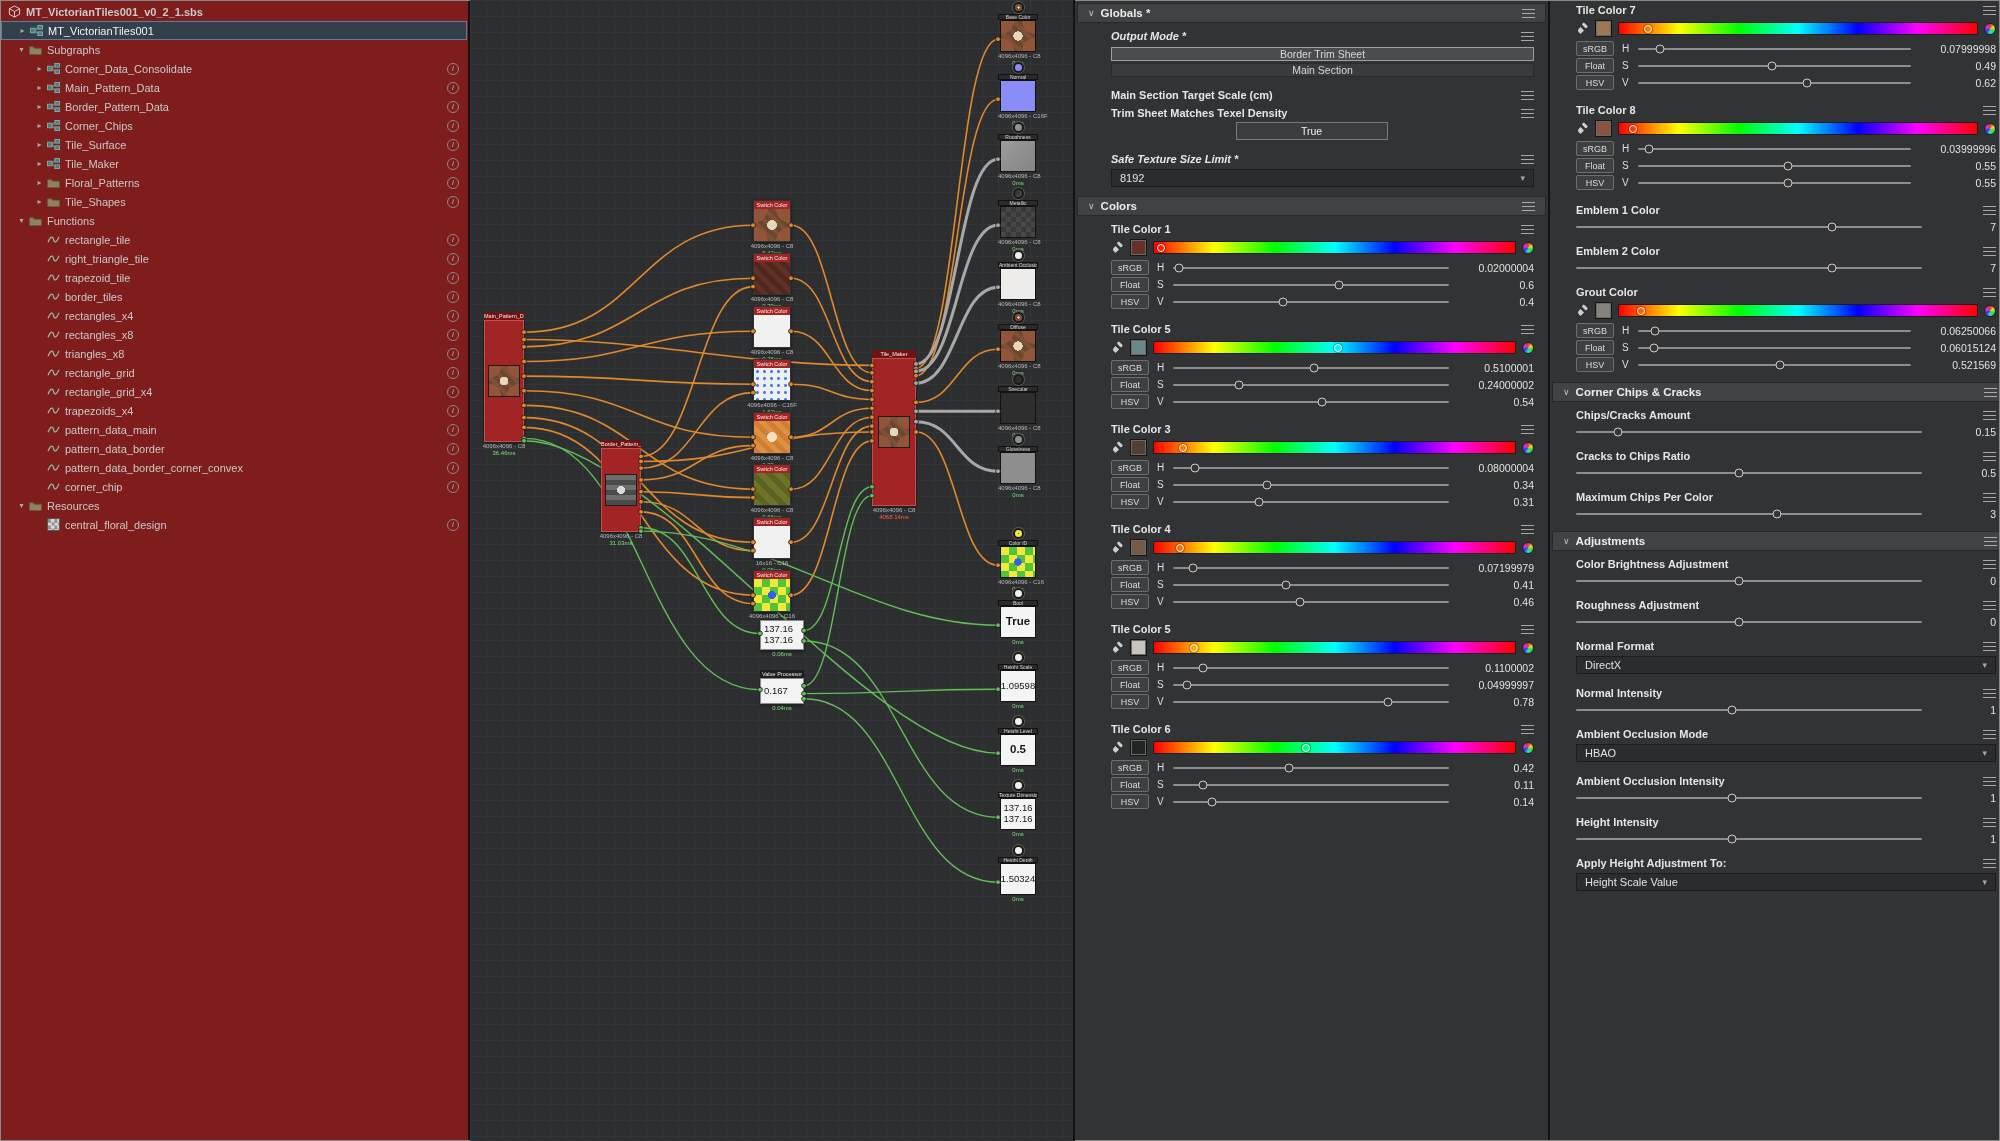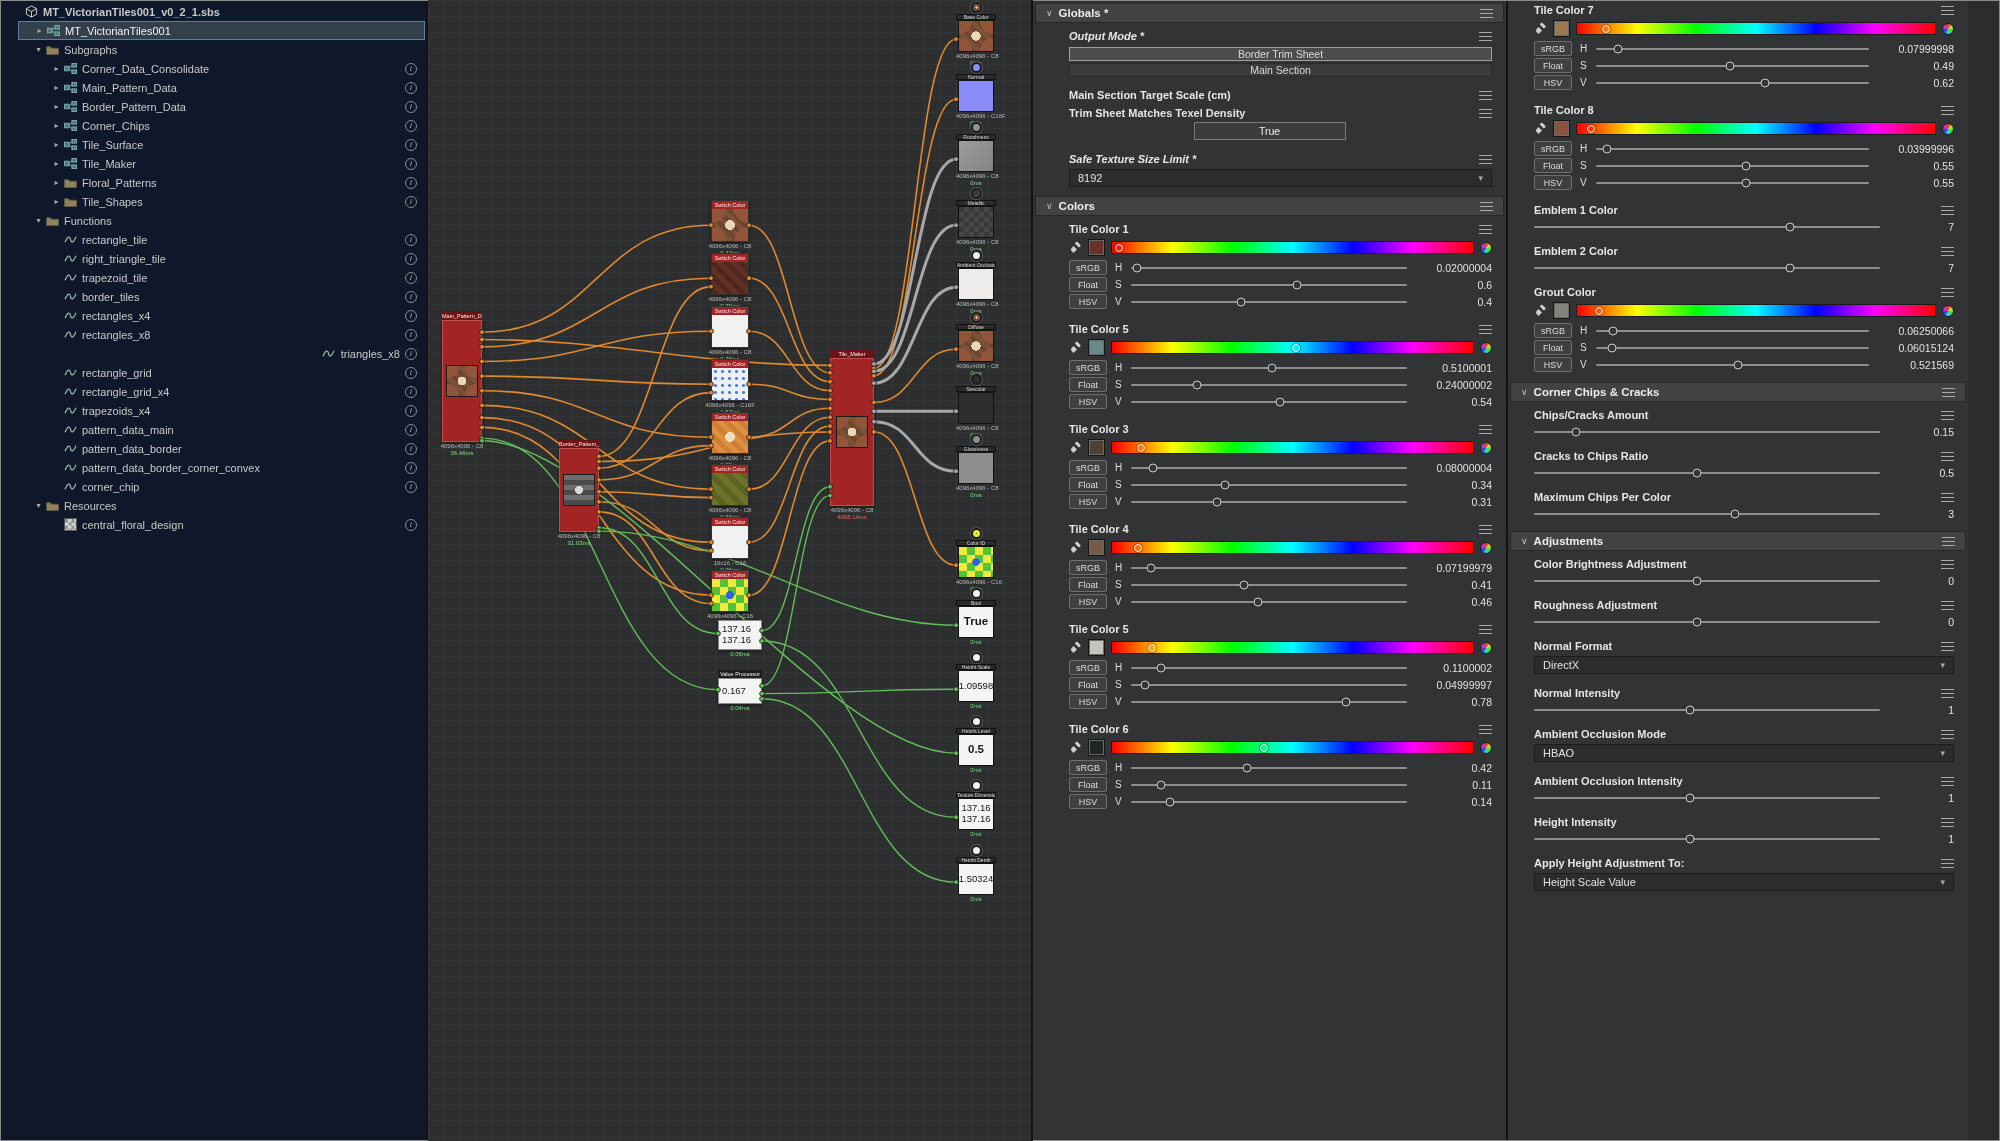--- a/index.html
+++ b/index.html
@@ -1,21 +1,21 @@
 <!DOCTYPE html>
 <html><head>
 <meta charset="utf-8">
 <style>
   * { margin:0; padding:0; box-sizing:border-box; }
   html,body { width:2000px; height:1141px; background:#1e1e1e; overflow:hidden;
     font-family:"Liberation Sans","DejaVu Sans",sans-serif; font-size:11px; color:#d6d6d6; }
   .window { display:flex; width:2000px; height:1141px; outline:1px solid #8a8a8a; outline-offset:-1px; background:#2b2c2e; }
 
   
-  .explorer { width:428px; height:100%; background:#0f172a; border-right:2px solid #121212; padding-top:2px; overflow:hidden; flex:none;padding-left:17px; }
+  .explorer { width:470px; height:100%; background:#7f1d1d; border-right:2px solid #121212; padding-top:2px; overflow:hidden; flex:none; }
   .tree-row { display:flex; align-items:center; height:19px; position:relative; padding-right:26px; white-space:nowrap; }
   .tree-row.root-row { padding-left:6px; font-weight:bold; color:#e8e8e8; }
   .tree-row.selected { background:#33404c; border:1px solid #5d7d9d; margin:0 1px; padding-left:15px; color:#fff; }
   .chev { width:11px; font-size:8px; color:#a8a8a8; text-align:center; flex:none; }
   .ticon { width:16px; display:inline-flex; align-items:center; justify-content:center; flex:none; }
   .tlabel { margin-left:4px; color:#c9c9c9; overflow:hidden; text-overflow:ellipsis; }
   .selected .tlabel { color:#eef2f6; }
   .info-badge { position:absolute; right:9px; top:50%; transform:translateY(-50%); width:12px; height:12px;
     border-radius:50%; border:1px solid #8a8a8a; color:#b5b5b5; font-size:8px; line-height:10px; text-align:center; font-style:italic; }
   .res-thumb { width:13px; height:13px; display:inline-block; border:1px solid #555;
@@ -334,21 +334,21 @@
         <div class="tree-row" style="padding-left: 34px;">
           <span class="chev"></span>
           <span class="ticon">
             <svg viewBox="0 0 14 12" width="13" height="11">
               <path d="M1 9 C4 2 6 2 7 6 C8 10 10 10 13 3" stroke="#9ab7a6" fill="none" stroke-width="1.3"></path>
             </svg>
           </span>
           <span class="tlabel">rectangles_x8</span>
           <span class="info-badge">i</span>
         </div>
-        <div class="tree-row" style="padding-left: 34px; justify-content: flex-end;">
+        <div class="tree-row" style="padding-left: 34px;">
           <span class="chev"></span>
           <span class="ticon">
             <svg viewBox="0 0 14 12" width="13" height="11">
               <path d="M1 9 C4 2 6 2 7 6 C8 10 10 10 13 3" stroke="#9ab7a6" fill="none" stroke-width="1.3"></path>
             </svg>
           </span>
           <span class="tlabel">triangles_x8</span>
           <span class="info-badge">i</span>
         </div>
         <div class="tree-row" style="padding-left: 34px;">

